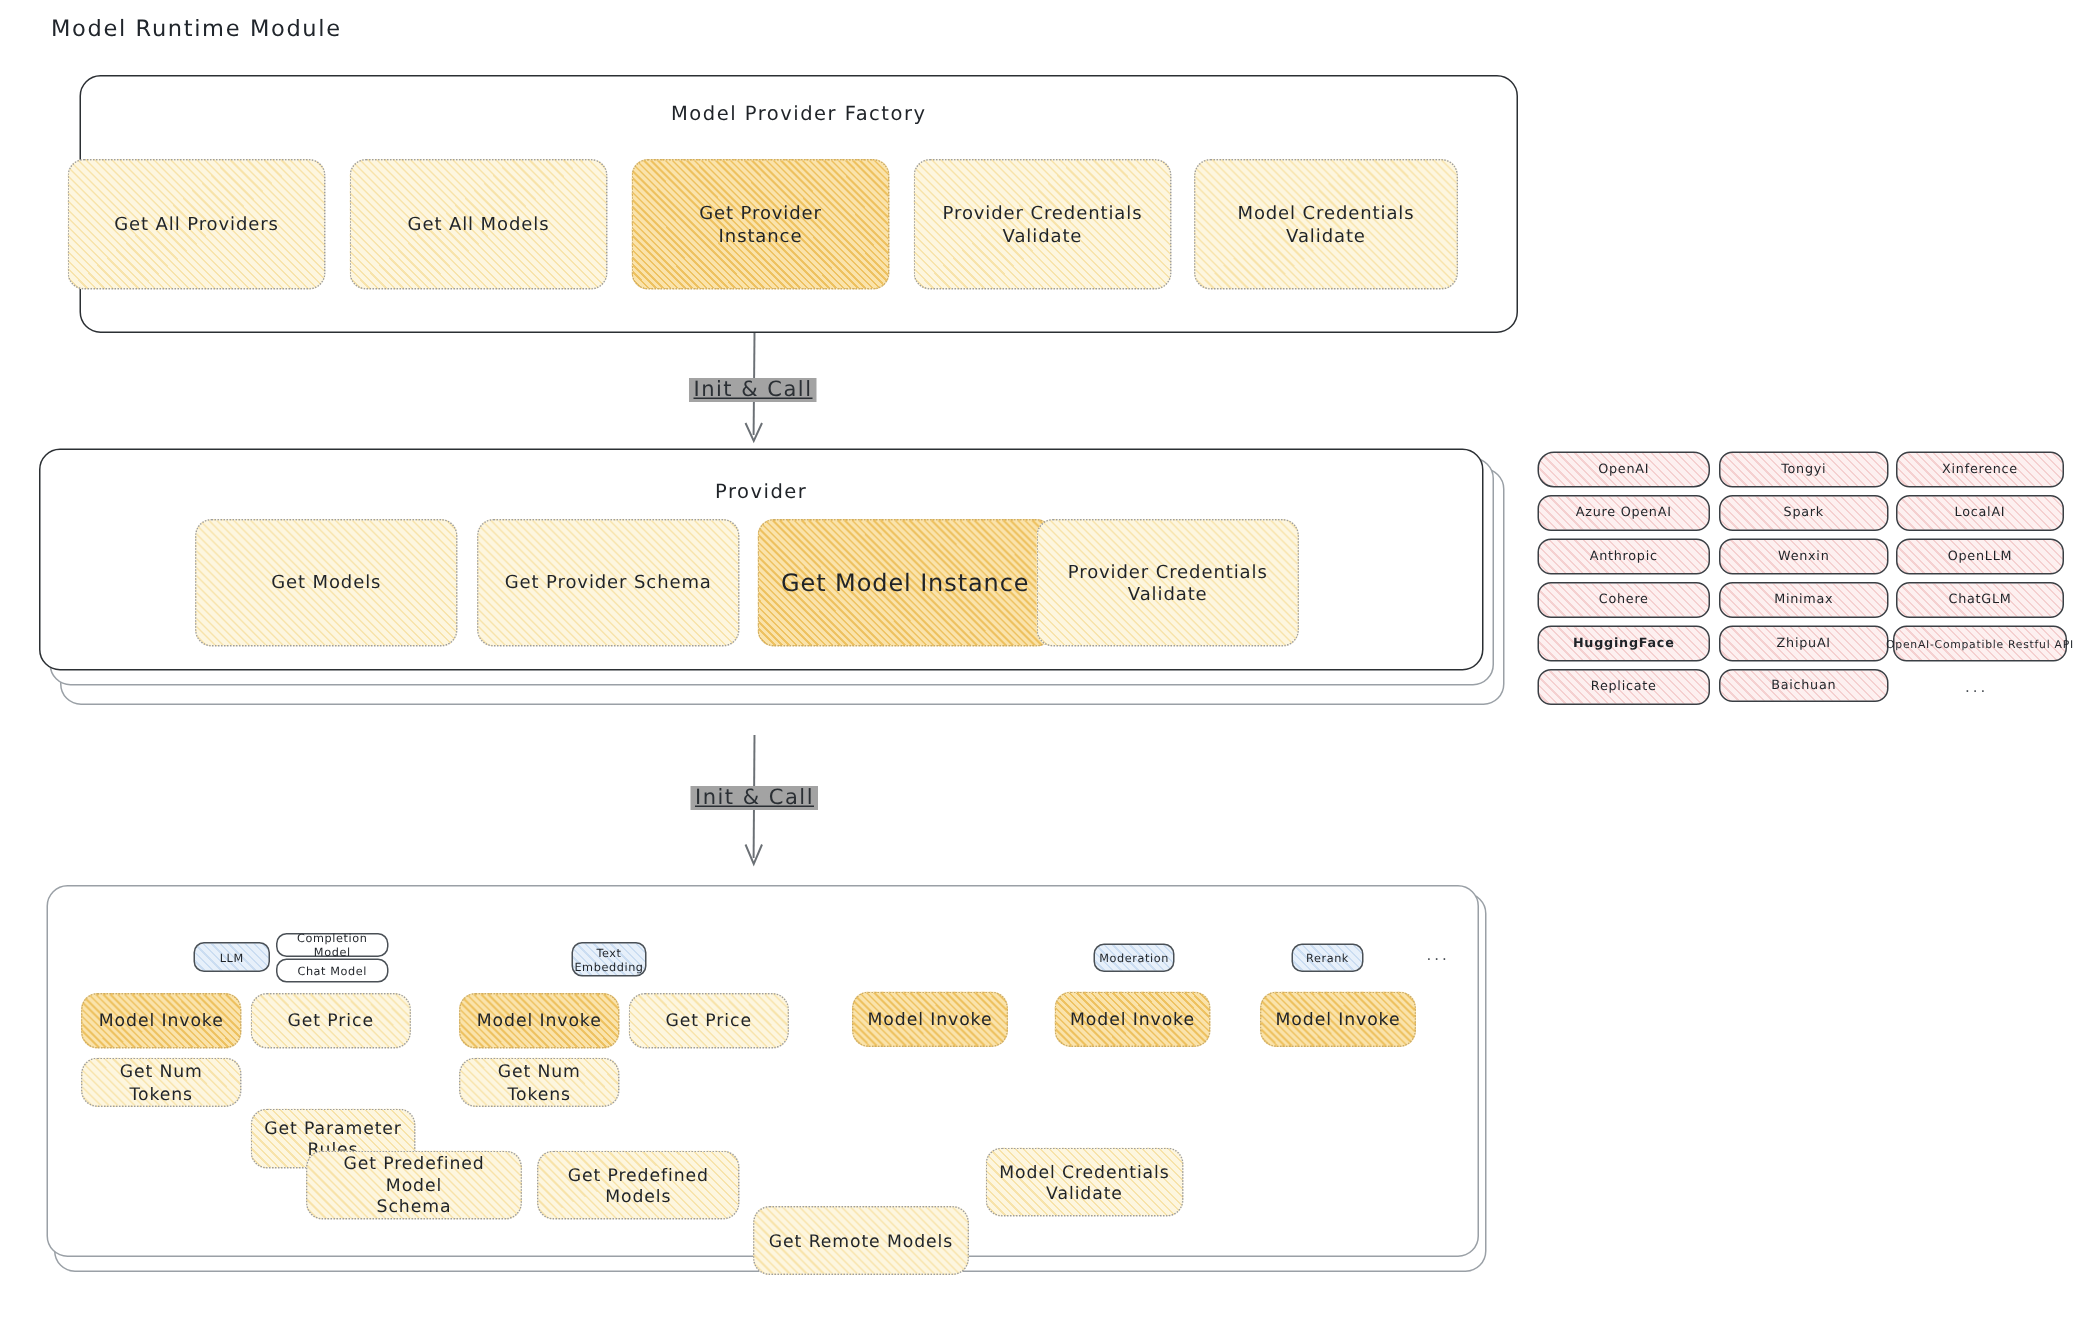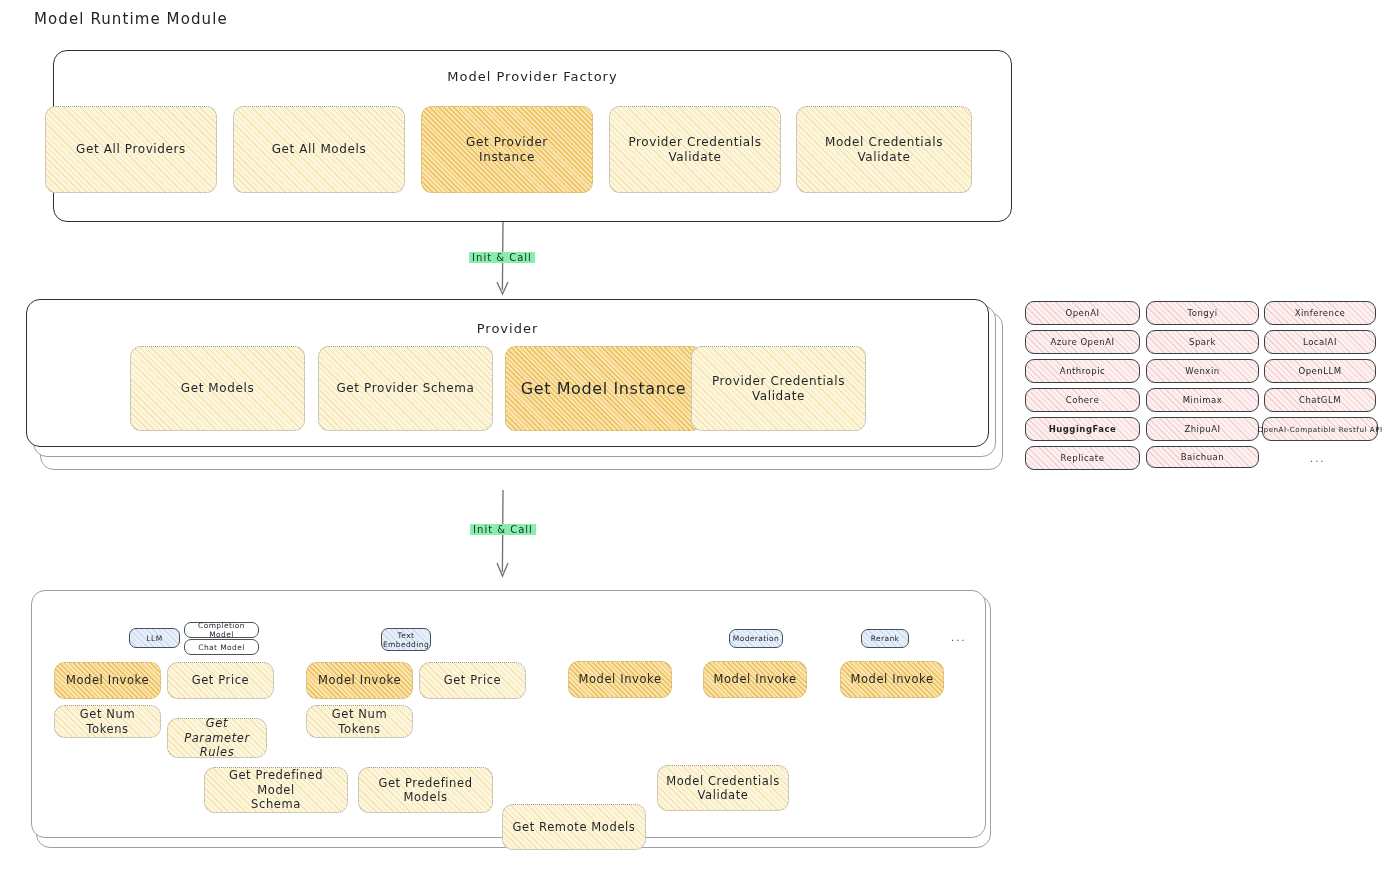--- a/index.html
+++ b/index.html
@@ -148,27 +148,28 @@
     position: absolute;
     font-size: 10px;
     color: #4a4f55;
     letter-spacing: 2px;
   }
 
   
   .connector { position: absolute; }
   .connector-label {
     position: absolute;
-    font-size: 10px;
+    font-size: 14px;
     letter-spacing: 1px;
     color: #2a2f34;
-    background: #86efac;
+    background: #a3a3a3;
     padding: 0 3px;
     white-space: nowrap;
     transform: translateX(-50%);
+    text-decoration: underline;
   }
 </style>
 </head>
 <body>
 
 <div id="canvas">
 
   <div id="page-title" class="hand">Model Runtime Module</div>
 
   <div class="panel" style="left:26px; top:50px; width:959px; height:172px;margin-left:27px;">
@@ -195,21 +196,21 @@
   <div class="panel-shadow" style="left:33px; top:305px; width:963px; height:152px;"></div>
   <div class="panel" style="left:26px; top:299px; width:963px; height:148px;">
     <div class="panel-title hand" style="top:21px;">Provider</div>
   </div>
   <div class="fbox hand" style="left:130px; top:346px; width:175px; height:85px; font-size:12px;">Get Models</div>
   <div class="fbox hand" style="left:318px; top:346px; width:175px; height:85px; font-size:12px;">Get Provider Schema</div>
   <div class="fbox hl hand" style="left:505px; top:346px; width:197px; height:85px; font-size:16px;">Get Model Instance</div>
   <div class="fbox hand" style="left:691px; top:346px; width:175px; height:85px; font-size:12px; white-space:pre-line;">Provider Credentials
 Validate</div>
 
-  <div class="chip hand" style="left:1025px; top:301px; width:115px; height:24px;">OpenAI</div>
+  <div class="chip hand" style="left:1025px; top:301px; width:115px; height:24px;border-radius:11px;">OpenAI</div>
   <div class="chip hand" style="left:1025px; top:330px; width:115px; height:24px;">Azure OpenAI</div>
   <div class="chip hand" style="left:1025px; top:359px; width:115px; height:24px;">Anthropic</div>
   <div class="chip hand" style="left:1025px; top:388px; width:115px; height:24px;">Cohere</div>
   <div class="chip hand" style="left:1025px; top:417px; width:115px; height:24px;font-weight:bold;">HuggingFace</div>
   <div class="chip hand" style="left:1025px; top:446px; width:115px; height:24px;">Replicate</div>
 
   <div class="chip hand" style="left:1146px; top:301px; width:113px; height:24px;">Tongyi</div>
   <div class="chip hand" style="left:1146px; top:330px; width:113px; height:24px;">Spark</div>
   <div class="chip hand" style="left:1146px; top:359px; width:113px; height:24px;">Wenxin</div>
   <div class="chip hand" style="left:1146px; top:388px; width:113px; height:24px;">Minimax</div>
@@ -234,21 +235,21 @@
   <div class="panel-shadow" style="left:36px; top:595px; width:955px; height:253px;"></div>
   <div class="panel-shadow" style="left:31px; top:590px; width:955px; height:248px;"></div>
 
   <div class="badge blue hand" style="left:129px; top:628px; width:51px; height:20px;">LLM</div>
   <div class="badge plain hand" style="left:184px; top:622px; width:75px; height:16px;">Completion Model</div>
   <div class="badge plain hand" style="left:184px; top:639px; width:75px; height:16px;">Chat Model</div>
 
   <div class="fbox hl hand" style="left:54px; top:662px; width:107px; height:37px; font-size:11.5px;">Model Invoke</div>
   <div class="fbox hand" style="left:167px; top:662px; width:107px; height:37px; font-size:11.5px;">Get Price</div>
   <div class="fbox hand" style="left:54px; top:705px; width:107px; height:33px; font-size:11.5px;">Get Num Tokens</div>
-  <div class="fbox hand" style="left:167px; top:718px; width:100px; height:40px; font-size:11.5px; white-space:pre-line;font-style:italic;">Get Parameter
+  <div class="fbox hand" style="left:167px; top:739px; width:110px; height:40px; font-size:11.5px; white-space:pre-line;">Get Parameter
 Rules</div>
 
   <div class="badge blue hand" style="left:381px; top:628px; width:50px; height:23px;">Text
 Embedding</div>
   <div class="fbox hl hand" style="left:306px; top:662px; width:107px; height:37px; font-size:11.5px;">Model Invoke</div>
   <div class="fbox hand" style="left:419px; top:662px; width:107px; height:37px; font-size:11.5px;">Get Price</div>
   <div class="fbox hand" style="left:306px; top:705px; width:107px; height:33px; font-size:11.5px;">Get Num Tokens</div>
 
   <div class="badge blue hand" style="left:596px; top:629px; width:53px; height:19px;margin-top:45px;">Speech2text</div>
   <div class="fbox hl hand" style="left:568px; top:661px; width:104px; height:37px; font-size:11.5px;">Model Invoke</div>

